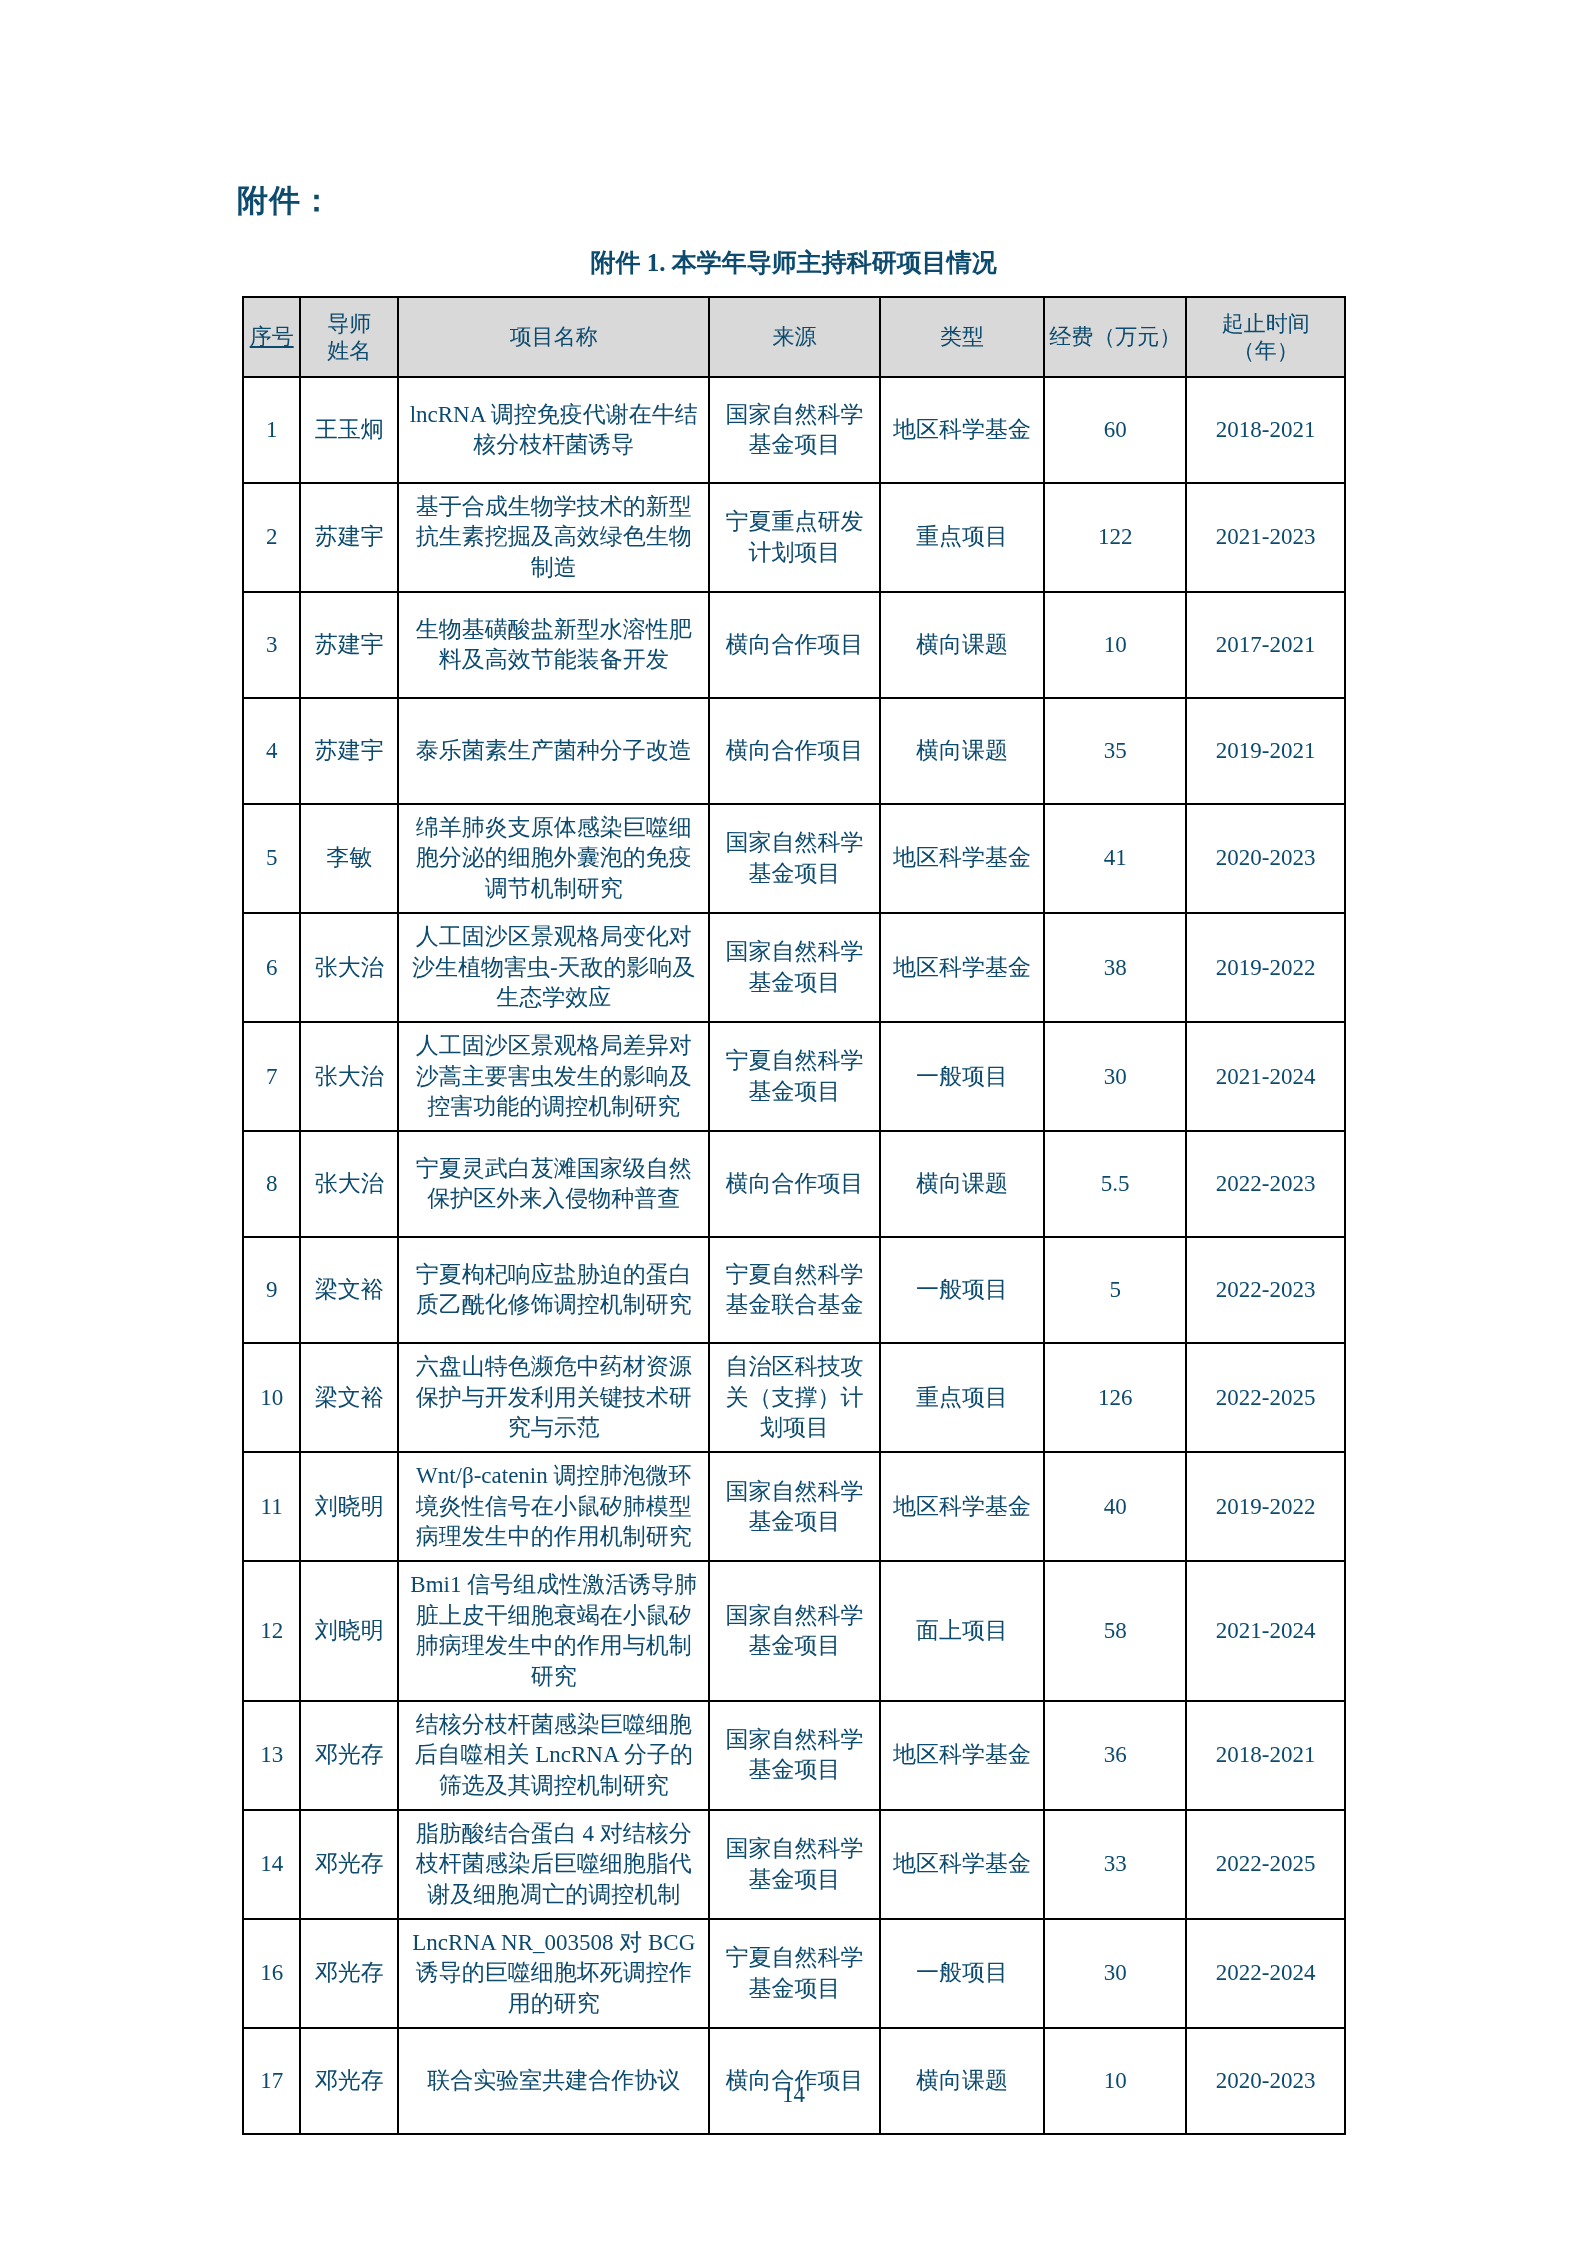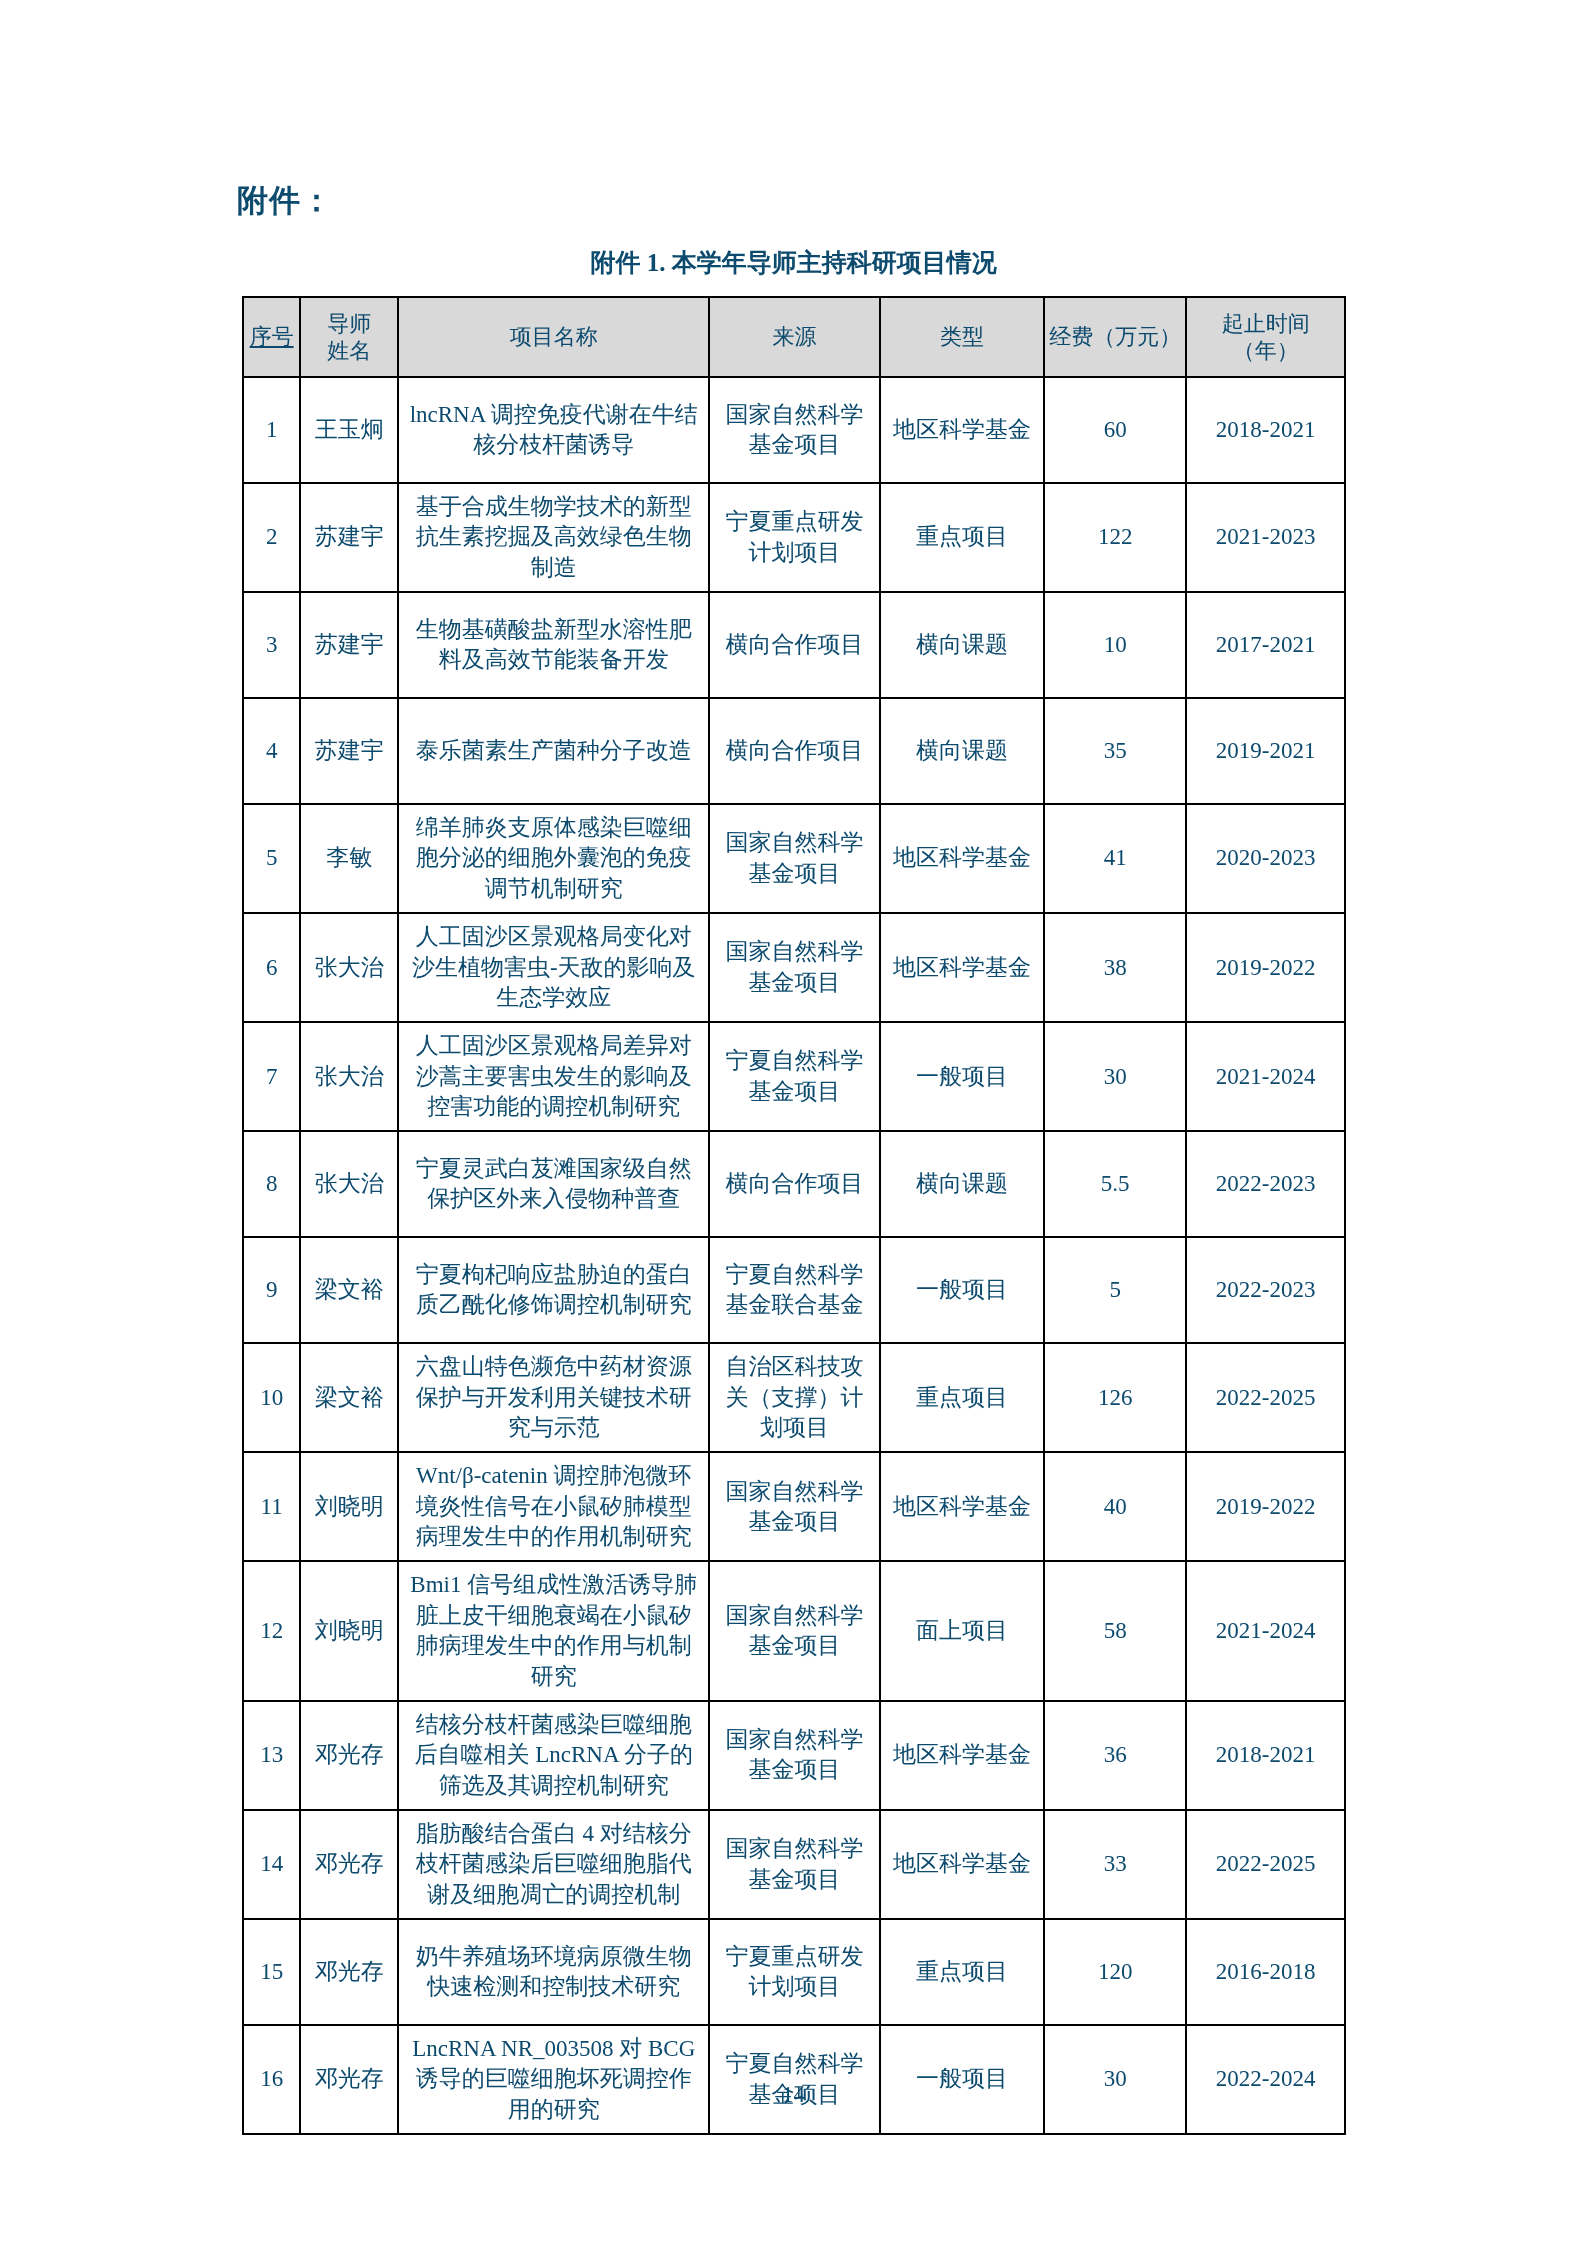--- a/index.html
+++ b/index.html
@@ -220,35 +220,35 @@
         <tr>
           <td>14</td>
           <td>邓光存</td>
           <td>脂肪酸结合蛋白 4 对结核分枝杆菌感染后巨噬细胞脂代谢及细胞凋亡的调控机制</td>
           <td>国家自然科学基金项目</td>
           <td>地区科学基金</td>
           <td>33</td>
           <td>2022-2025</td>
         </tr>
         <tr>
-          <td>15</td>
-          <td>邓光存</td>
-          <td>奶牛养殖场环境病原微生物快速检测和控制技术研究</td>
-          <td>宁夏重点研发计划项目</td>
-          <td>重点项目</td>
-          <td>120</td>
-          <td>2016-2018</td>
-        </tr>
-        <tr>
           <td>16</td>
           <td>邓光存</td>
           <td>LncRNA NR_003508 对 BCG 诱导的巨噬细胞坏死调控作用的研究</td>
           <td>宁夏自然科学基金项目</td>
           <td>一般项目</td>
           <td>30</td>
           <td>2022-2024</td>
         </tr>
+        <tr>
+          <td>17</td>
+          <td>邓光存</td>
+          <td>联合实验室共建合作协议</td>
+          <td>横向合作项目</td>
+          <td>横向课题</td>
+          <td>10</td>
+          <td>2020-2023</td>
+        </tr>
       </tbody>
   </table>
 
   <div class="page-number">14</div>
 
 </div>
 
 </body></html>

